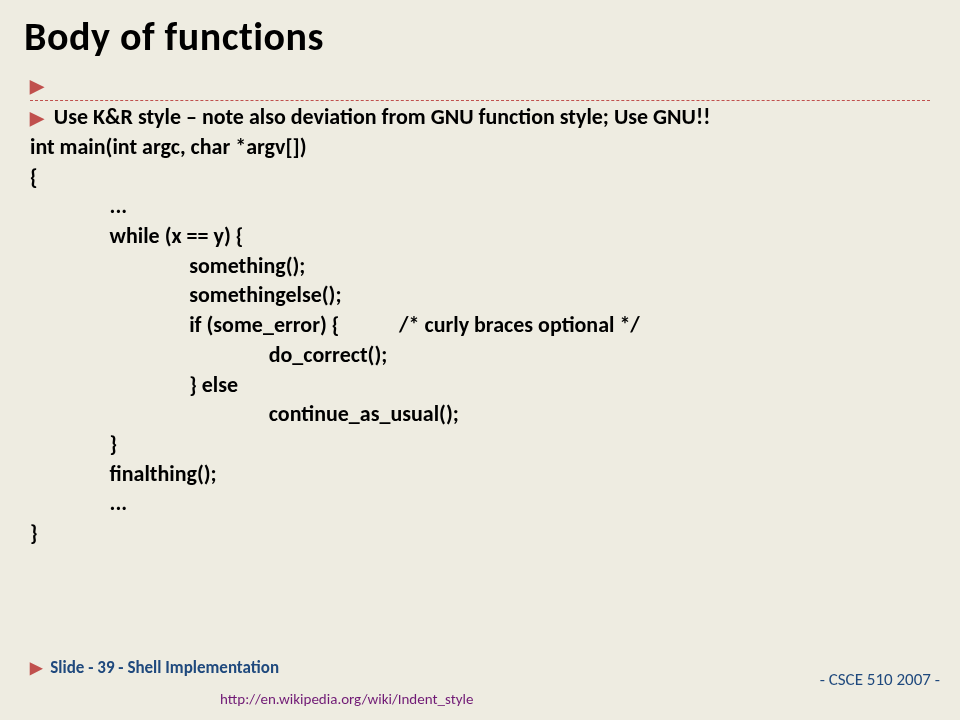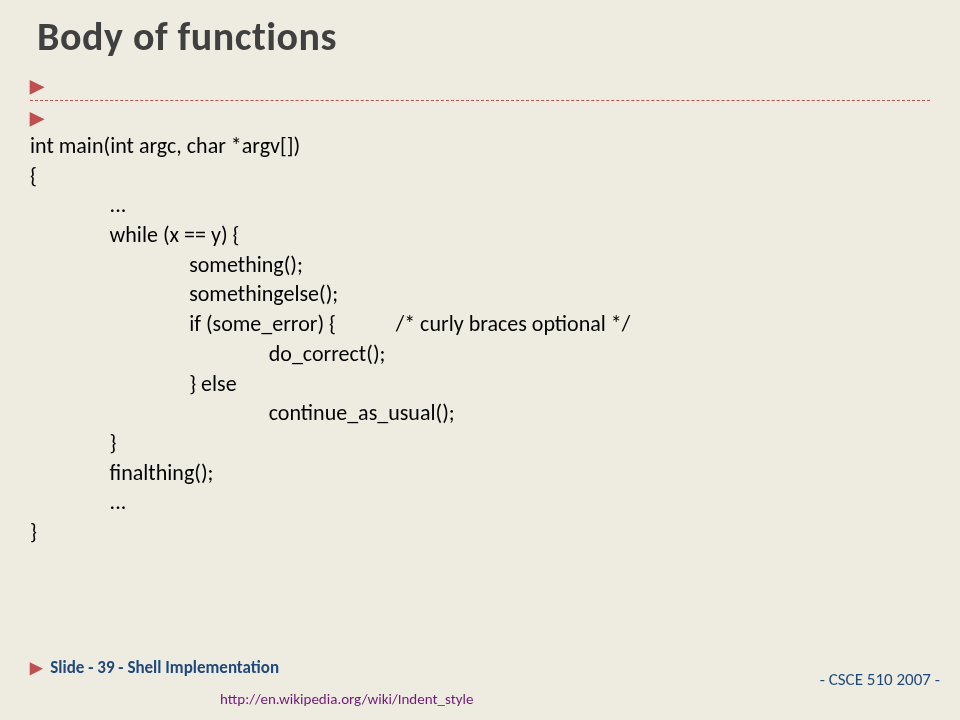--- a/index.html
+++ b/index.html
@@ -7,40 +7,40 @@
     width:960px;height:720px;
     background:#eeece1;
     font-family:"Segoe UI","Calibri","Trebuchet MS",sans-serif;
     color:#000;
     position:relative;
     box-sizing:border-box;
   }
   .title{
     font-size:40px;
     font-weight:700;
-    color:#404040;
-    padding:12px 30px 6px 37px;
+    color:#000000;
+    padding:12px 30px 6px 24px;
     letter-spacing:.5px;
   }
   .bullets{padding:0 30px;margin-top:2px}
   .bullet{
     display:flex;align-items:flex-start;
     font-size:22px;font-weight:700;color:#000;
     line-height:1.25;
     padding:2px 0;
     border-bottom:1px dashed #c0504d;
   }
   .bullet:last-child{border-bottom:none}
   .bullet .arrow{
     color:#c0504d;font-size:18px;
     margin-right:10px;margin-top:4px;
   }
   .code{
     padding:0 30px;
-    font-size:22px;font-weight:400;color:#000;
+    font-size:22px;font-weight:700;color:#000;
     line-height:1.35;
     white-space:pre;
   }
   .footer-left{
     position:absolute;left:30px;bottom:42px;
     color:#1f497d;font-weight:700;font-size:17px;
     display:flex;align-items:center;
   }
   .footer-left .arrow{
     color:#c0504d;font-size:16px;margin-right:8px;
@@ -58,20 +58,21 @@
 <body>
 
 <div class="title">Body of functions</div>
 
 <div class="bullets">
   <div class="bullet">
     <span class="arrow">▶</span>
   </div>
   <div class="bullet">
     <span class="arrow">▶</span>
+    <span>Use K&amp;R style – note also deviation from GNU function style; Use GNU!!</span>
   </div>
 </div>
 
 <div class="code">int main(int argc, char *argv[])
 {
                 ...
                 while (x == y) {
                                 something();
                                 somethingelse();
                                 if (some_error) {            /* curly braces optional */

